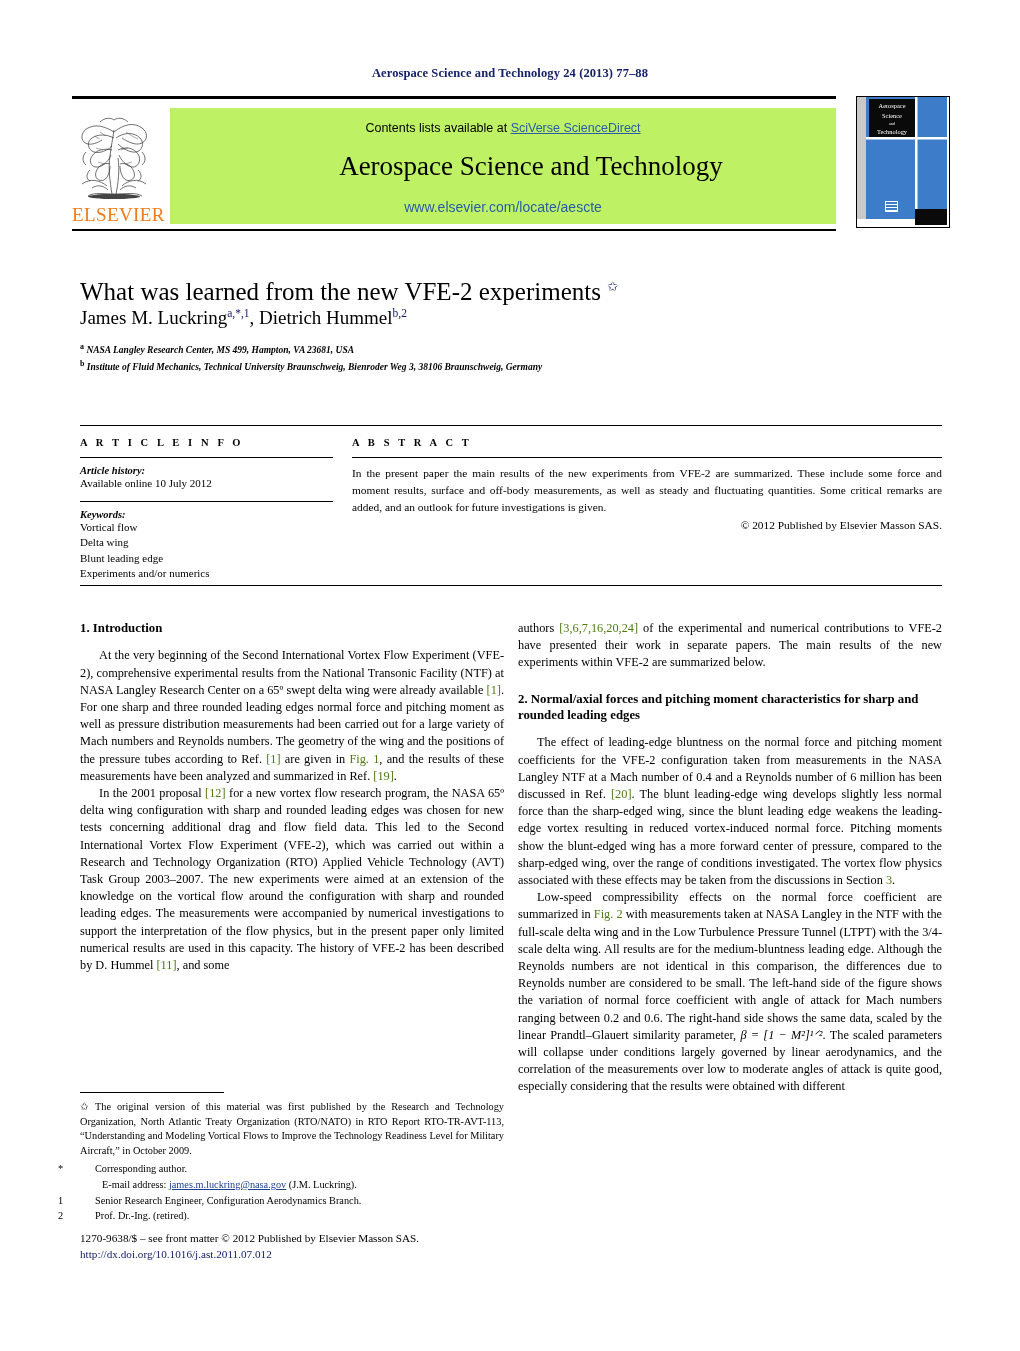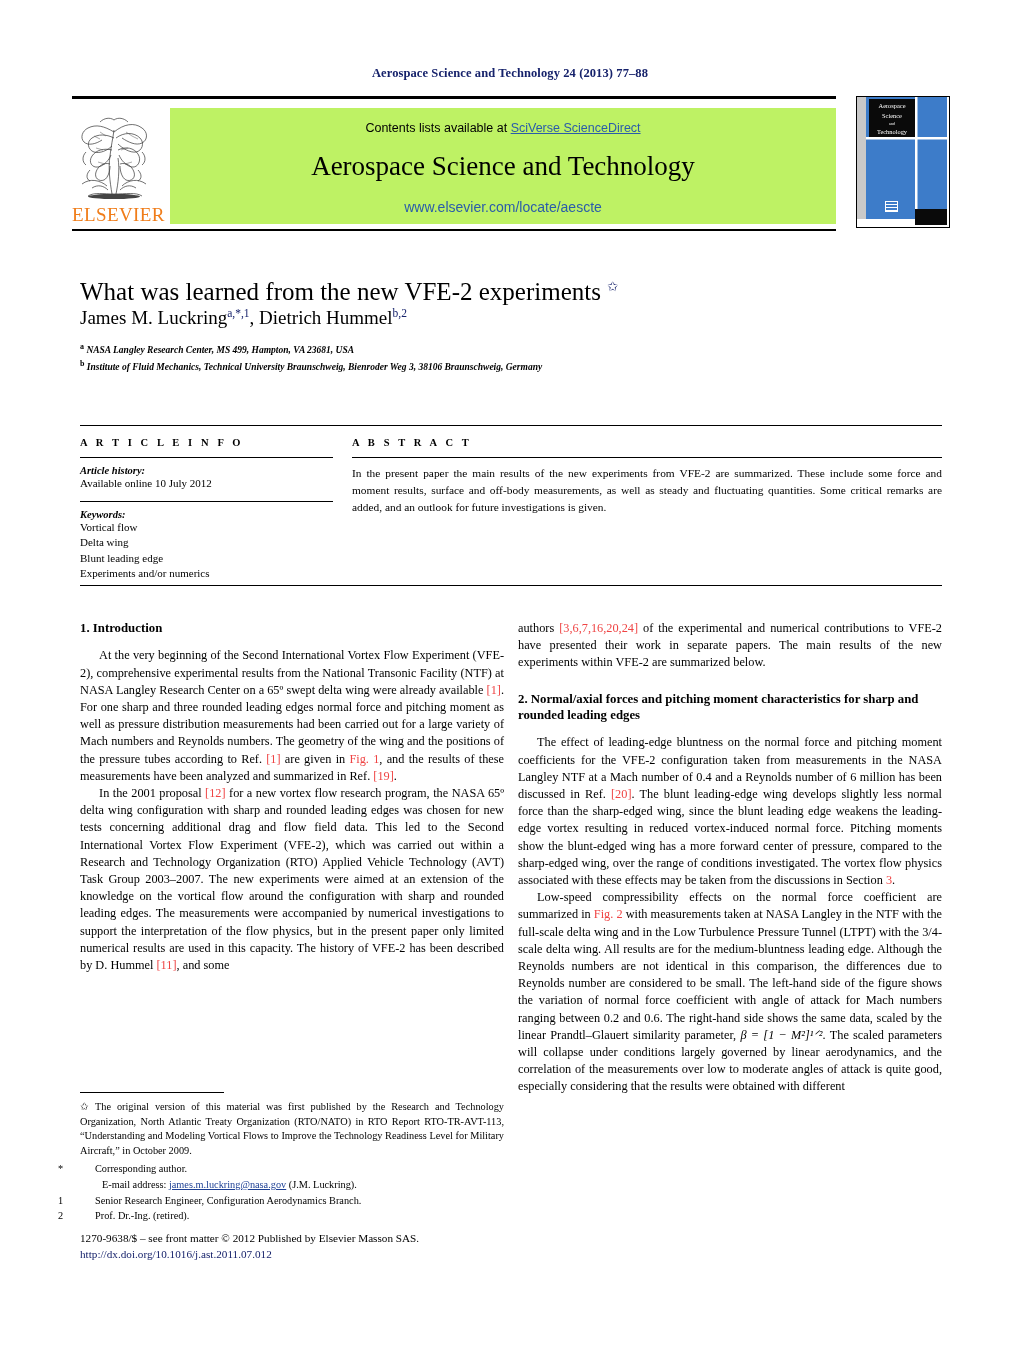--- a/index.html
+++ b/index.html
@@ -97,20 +97,21 @@
     color: #2a5caa;
   }
   .banner-title {
     position: absolute;
     left: 0; top: 43px;
     width: 666px;
     text-align: center;
     font-family: "Liberation Serif", serif;
     font-size: 27px;
     color: #000000;
+    padding-left: 28px;
   }
   .banner-url {
     position: absolute;
     left: 0; top: 91px;
     width: 666px;
     text-align: center;
     font-family: "Liberation Sans", sans-serif;
     font-size: 14px;
     color: #2a5caa;
   }
@@ -275,21 +276,21 @@
     line-height: 1.28;
     text-align: left;
   }
   .body-col h2.spaced {
     margin-top: 19px;
   }
   .body-col p {
     margin: 0;
     text-indent: 1.55em;
   }
-  .ref { color: #ef4444; }
+  .ref { color: #4d7c0f; }
 
   
   .footnotes {
     position: absolute;
     left: 80px; top: 1092px;
     width: 424px;
   }
   .fn-rule {
     width: 144px;
     height: 1px;
@@ -447,20 +448,21 @@
         <div>Delta wing</div>
         <div>Blunt leading edge</div>
         <div>Experiments and/or numerics</div>
       </div>
     </div>
 
     <div class="col-abstract">
       <div class="section-caps">A B S T R A C T</div>
       <div class="thin-rule"></div>
       <div class="abstract-text">In the present paper the main results of the new experiments from VFE-2 are summarized. These include some force and moment results, surface and off-body measurements, as well as steady and fluctuating quantities. Some critical remarks are added, and an outlook for future investigations is given.</div>
+      <div class="abstract-copyright">© 2012 Published by Elsevier Masson SAS.</div>
     </div>
 
     <div class="ia-rule-bottom"></div>
   </div>
 
   <div class="body-col col-left">
     <h2>1. Introduction</h2>
     <p><span>At the very beginning of the Second International Vortex Flow Experiment (VFE-2), comprehensive experimental results from the National Transonic Facility (NTF) at NASA Langley Research Center on a 65º swept delta wing were already available </span><span class="ref">[1]</span><span>. For one sharp and three rounded leading edges normal force and pitching moment as well as pressure distribution measurements had been carried out for a large variety of Mach numbers and Reynolds numbers. The geometry of the wing and the positions of the pressure tubes according to Ref. </span><span class="ref">[1]</span><span> are given in </span><span class="ref">Fig. 1</span><span>, and the results of these measurements have been analyzed and summarized in Ref. </span><span class="ref">[19]</span><span>.</span></p>
     <p><span>In the 2001 proposal </span><span class="ref">[12]</span><span> for a new vortex flow research program, the NASA 65º delta wing configuration with sharp and rounded leading edges was chosen for new tests concerning additional drag and flow field data. This led to the Second International Vortex Flow Experiment (VFE-2), which was carried out within a Research and Technology Organization (RTO) Applied Vehicle Technology (AVT) Task Group 2003–2007. The new experiments were aimed at an extension of the knowledge on the vortical flow around the configuration with sharp and rounded leading edges. The measurements were accompanied by numerical investigations to support the interpretation of the flow physics, but in the present paper only limited numerical results are used in this capacity. The history of VFE-2 has been described by D. Hummel </span><span class="ref">[11]</span><span>, and some</span></p>
   </div>

